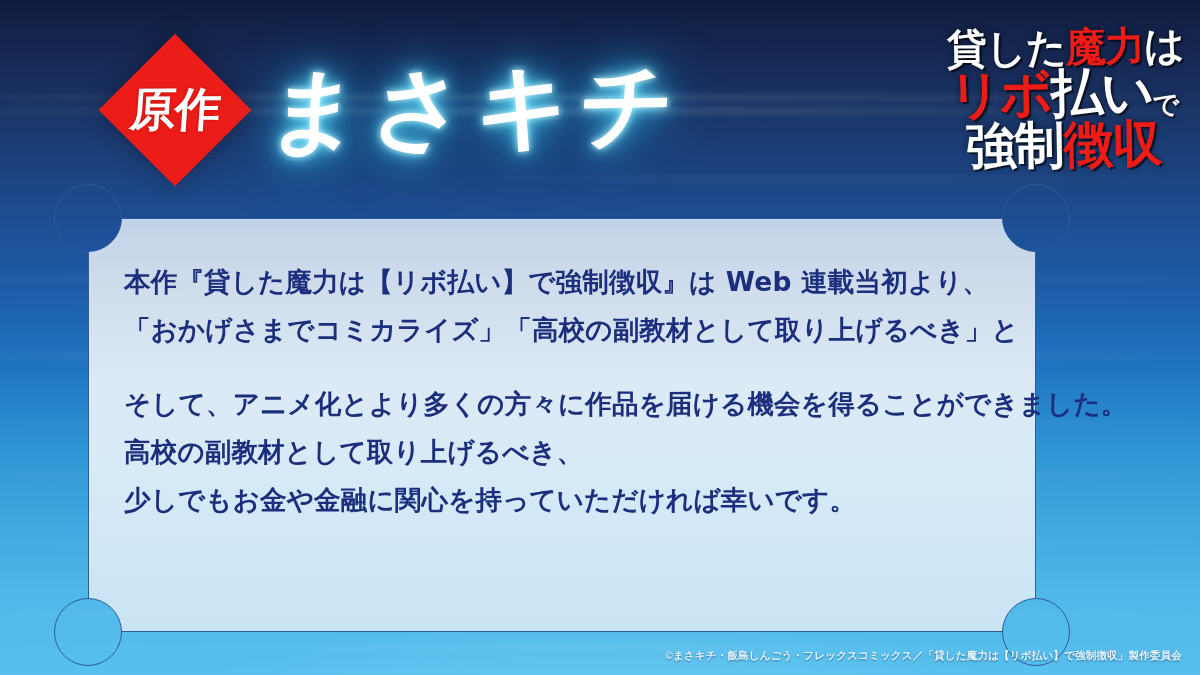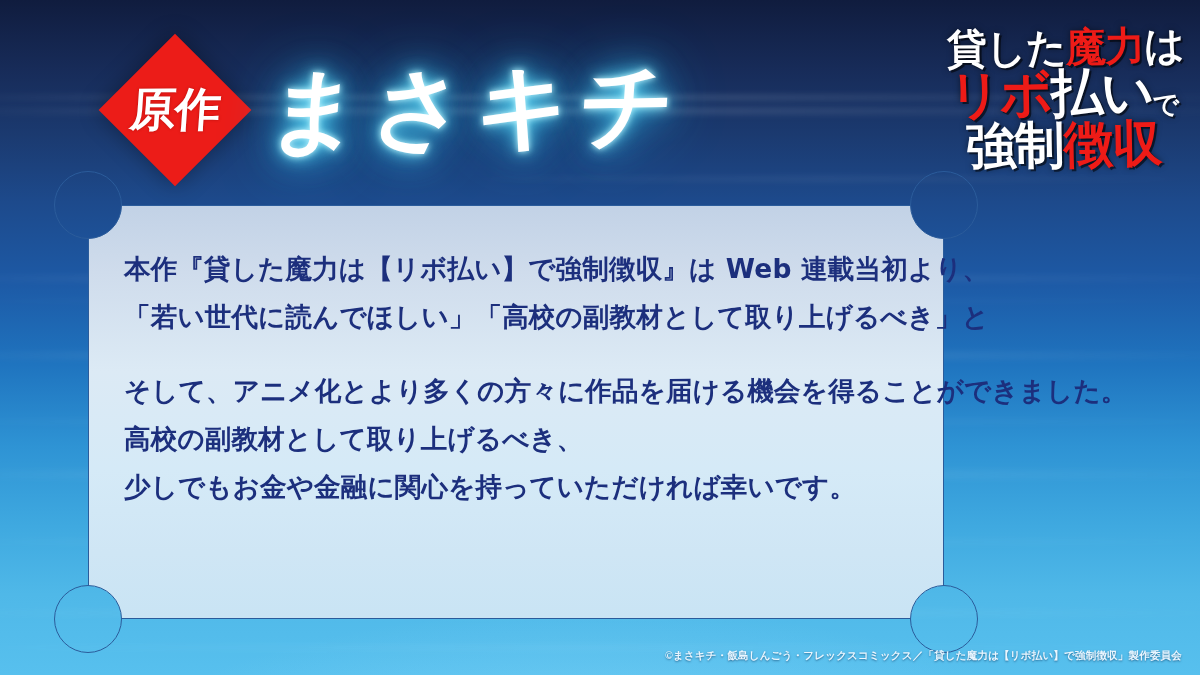--- a/index.html
+++ b/index.html
@@ -89,21 +89,21 @@
   #title-logo .tl-row{ white-space:nowrap; }
   #title-logo .r1{ font-size:40px; letter-spacing:-1px; }
   #title-logo .r2{ font-size:52px; letter-spacing:-2px; margin-top:2px; }
   #title-logo .r3{ font-size:50px; letter-spacing:-1px; margin-top:2px; }
   #title-logo .w{ color:#ffffff; text-shadow:2px 2px 0 rgba(0,0,0,.55), 0 0 6px rgba(0,0,0,.5); }
   #title-logo .r{ color:#ee1b17; text-shadow:2px 2px 0 rgba(0,0,0,.55), 0 0 6px rgba(0,0,0,.5); }
   #title-logo .small{ font-size:26px; vertical-align:-4px; }
 
   
   #message-panel{
-    position:absolute; left:88px; top:205px; width:856px; height:414px;
+    position:absolute; left:88px; top:218px; width:948px; height:414px;
   }
   #message-panel .panel-bg{
     position:absolute; inset:0;
     background:linear-gradient(180deg,#c2d2e6 0%, #cfdcec 16%, #dceaf5 40%, #d5eaf7 64%, #cfe6f5 84%, #c9e4f4 100%);
     border:1.6px solid #2b5c9b;
     -webkit-mask:
       radial-gradient(circle 34px at 0 0, transparent 33px, #000 34px) top left / 52% 52% no-repeat,
       radial-gradient(circle 34px at 100% 0, transparent 33px, #000 34px) top right / 52% 52% no-repeat,
       radial-gradient(circle 34px at 0 100%, transparent 33px, #000 34px) bottom left / 52% 52% no-repeat,
       radial-gradient(circle 34px at 100% 100%, transparent 33px, #000 34px) bottom right / 52% 52% no-repeat;
@@ -183,21 +183,21 @@
   <div id="message-panel">
     <div class="panel-bg"></div>
     <div class="corner-arc ca-tl"></div>
     <div class="corner-arc ca-tr"></div>
     <div class="corner-arc ca-bl"></div>
     <div class="corner-arc ca-br"></div>
 
     <div id="panel-text">
       <span class="para">
         <span class="line">本作『貸した魔力は【リボ払い】で強制徴収』は Web 連載当初より、</span>
-        <span class="line">「若い世代に読んでほしい」「高校の副教材として取り上げるべき」と</span>
+        <span class="line">「おかげさまでコミカライズ」「高校の副教材として取り上げるべき」と</span>
       </span>
       <span class="gap"></span>
       <span class="para">
         <span class="line">そして、アニメ化とより多くの方々に作品を届ける機会を得ることができました。</span>
         <span class="line">高校の副教材として取り上げるべき、</span>
         <span class="line">少しでもお金や金融に関心を持っていただければ幸いです。</span>
       </span>
     </div>
   </div>
 

